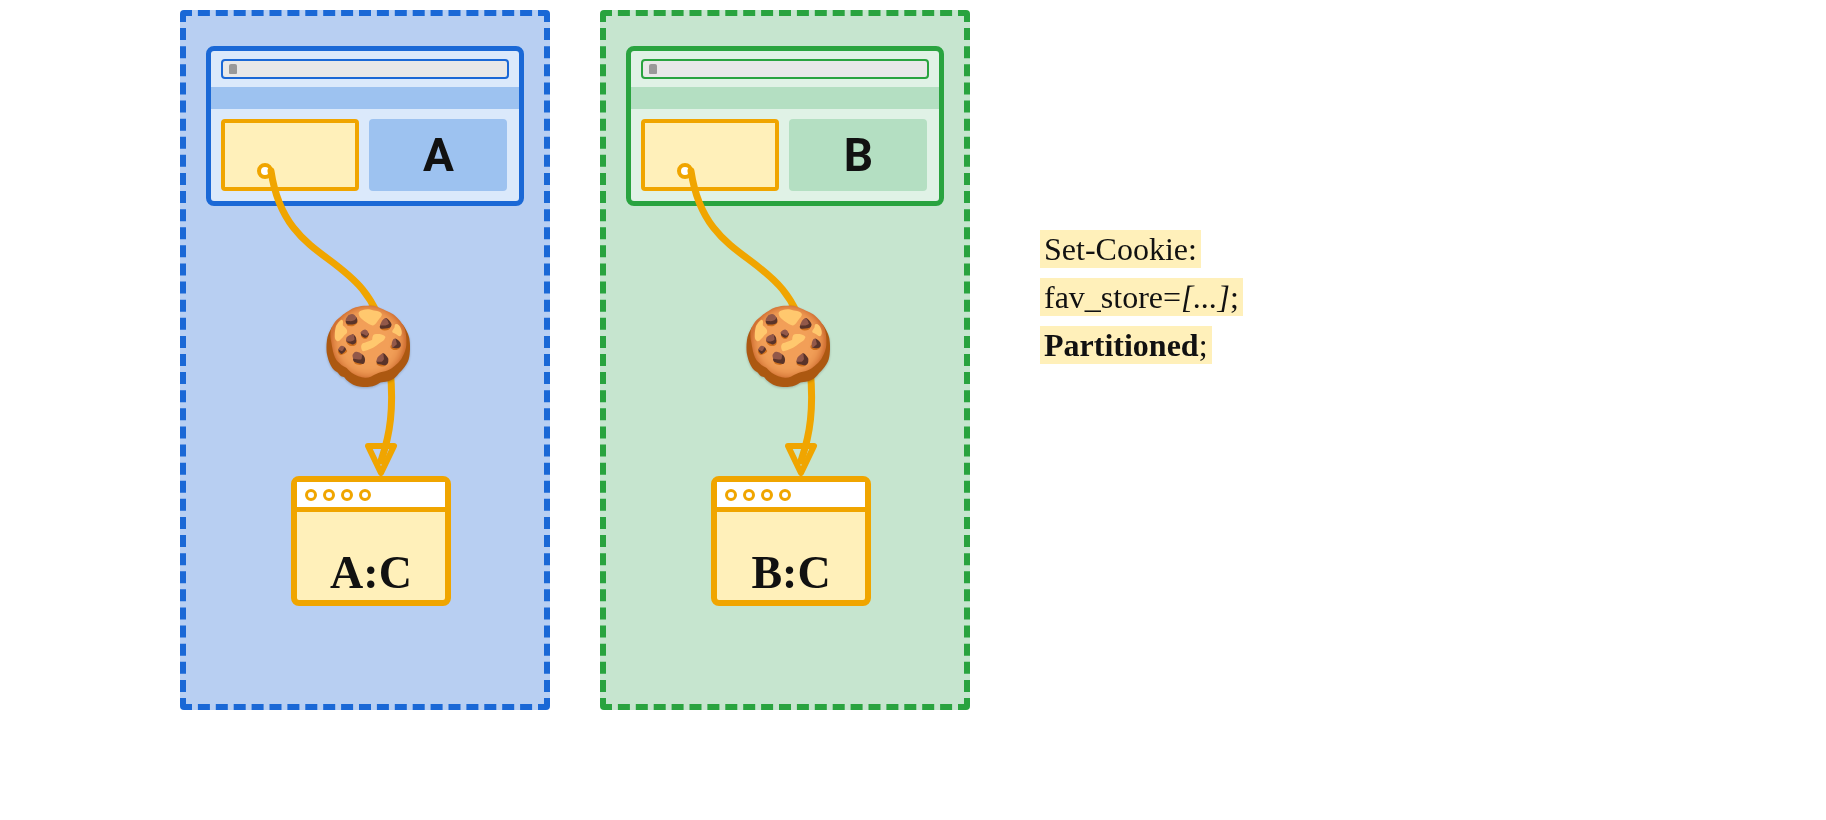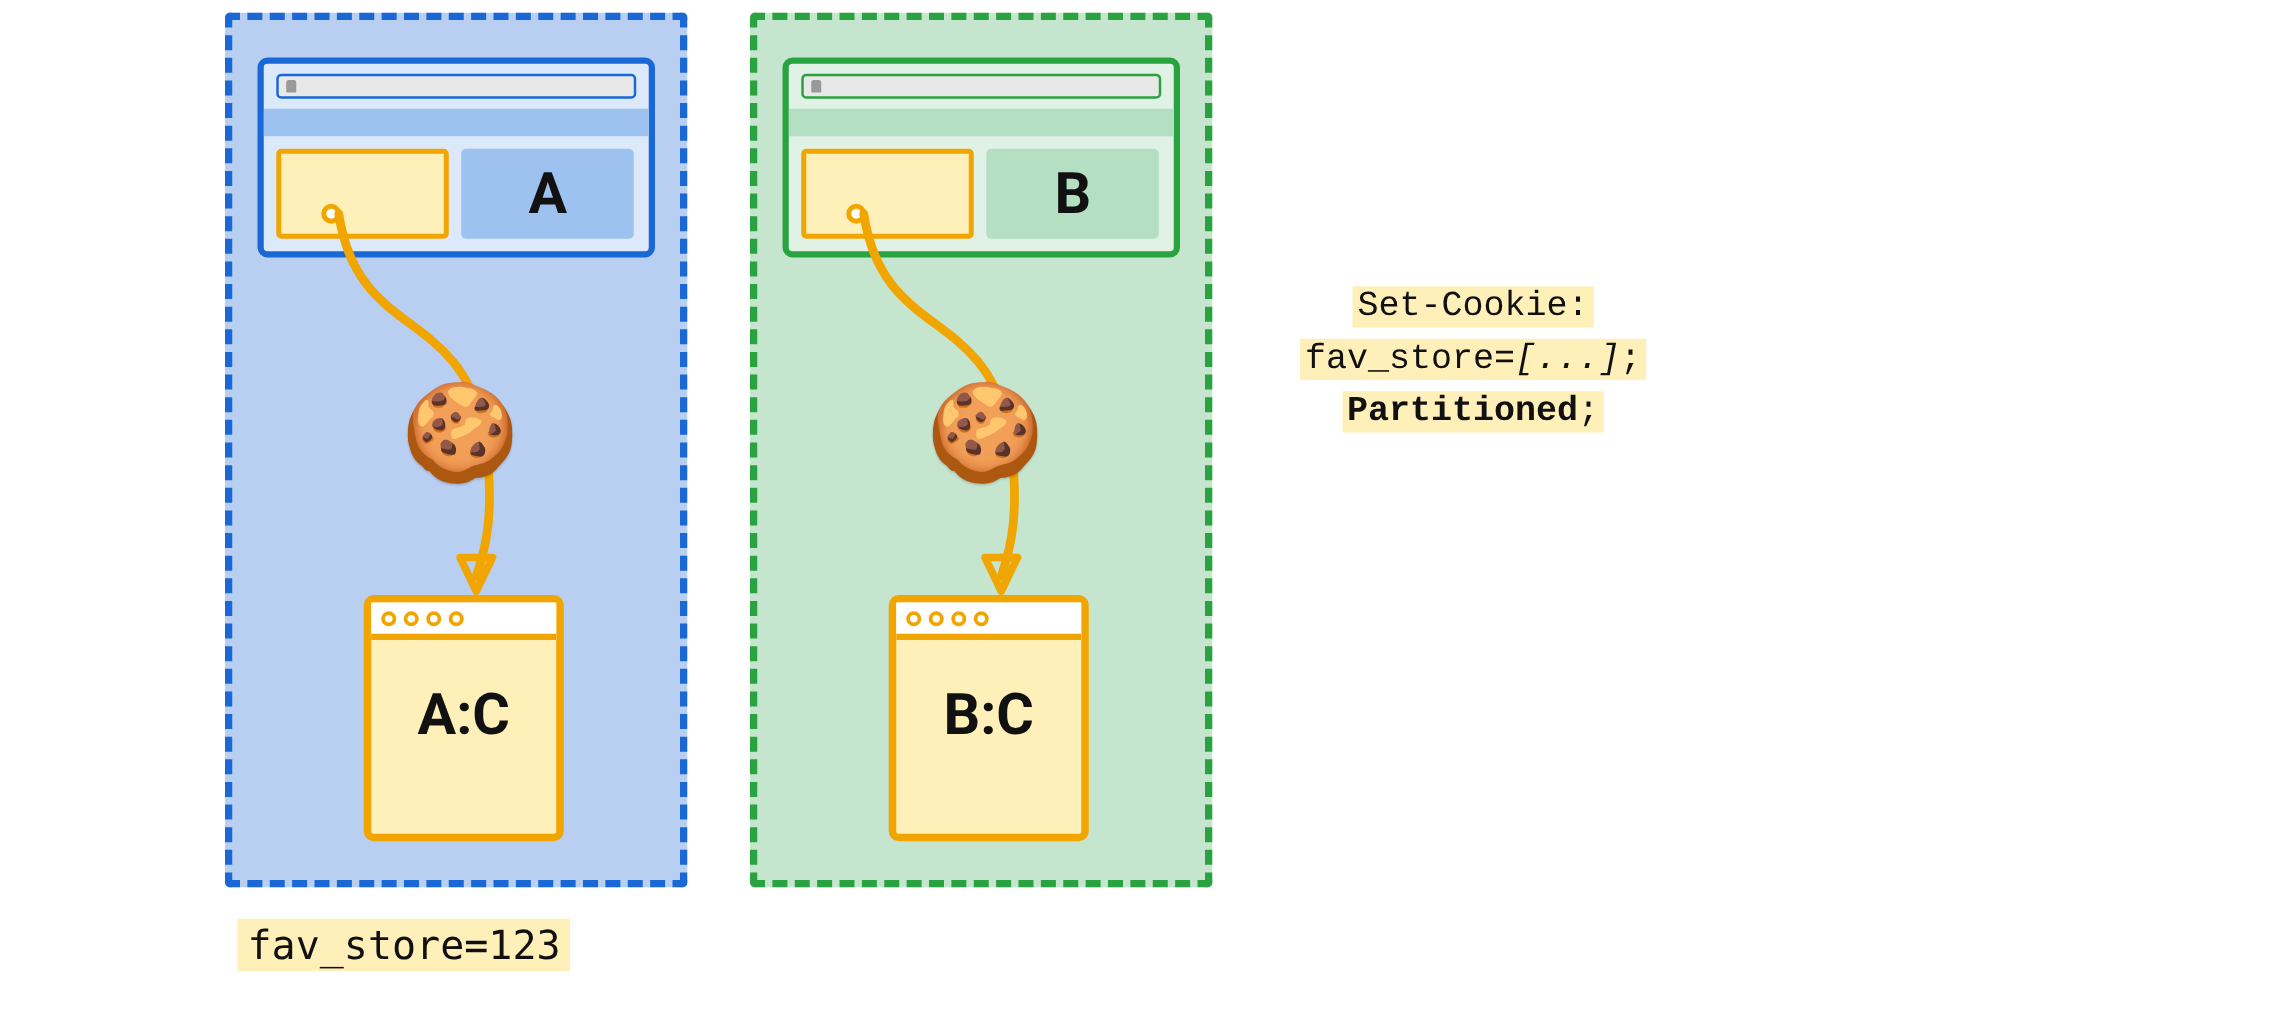--- a/index.html
+++ b/index.html
@@ -107,25 +107,26 @@
     border-radius: 4px;
   }
   .partition-A .main { background: #9dc2f0; color: #111; }
   .partition-B .main { background: #b4dfc2; color: #111; }
 
   .cookie-jar {
     position: absolute;
     left: 105px;
     top: 460px;
     width: 160px;
-    height: 197px;
+    height: 130px;
     border: 6px solid #f0a500;
     border-radius: 8px;
     background: #fff0ba;
     overflow: visible;
+    font-family: Liberation Serif, serif;
   }
   .cookie-jar .titlebar {
     height: 30px;
     border-bottom: 5px solid #f0a500;
     background: #fff;
     display: flex;
     align-items: center;
     gap: 6px;
     padding-left: 8px;
   }
@@ -163,25 +164,24 @@
     padding: 2px 8px;
     color: #111;
   }
   .caption-A { left: 10px; }
   .caption-B { left: 430px; }
 
   .code-block {
     position: absolute;
     left: 860px;
     top: 215px;
-    font-family: Liberation Mono, monospace;
-    font-size: 28px;
+    font-family: Liberation Serif, serif;
+    font-size: 32px;
     line-height: 1.5;
     color: #111;
-    text-align: center;
   }
   .code-block .hl {
     background: #fff0ba;
     padding: 1px 4px;
   }
   .code-block .bold { font-weight: 700; }
   .code-block .italic { font-style: italic; }
 </style>
 </head>
 <body>
@@ -243,21 +243,20 @@
       <div class="titlebar">
         <div class="dot"></div>
         <div class="dot"></div>
         <div class="dot"></div>
         <div class="dot"></div>
       </div>
       <div class="label">B:C</div>
     </div>
   </div>
 
-  <div class="caption caption-A">fav_store=123</div>
 
   <div class="code-block">
     <div><span class="hl">Set-Cookie:</span></div>
     <div><span class="hl"><span>fav_store=</span><span class="italic">[...]</span><span>;</span></span></div>
     <div><span class="hl"><span class="bold">Partitioned</span><span>;</span></span></div>
   </div>
 
 </div>
 
 </body></html>

